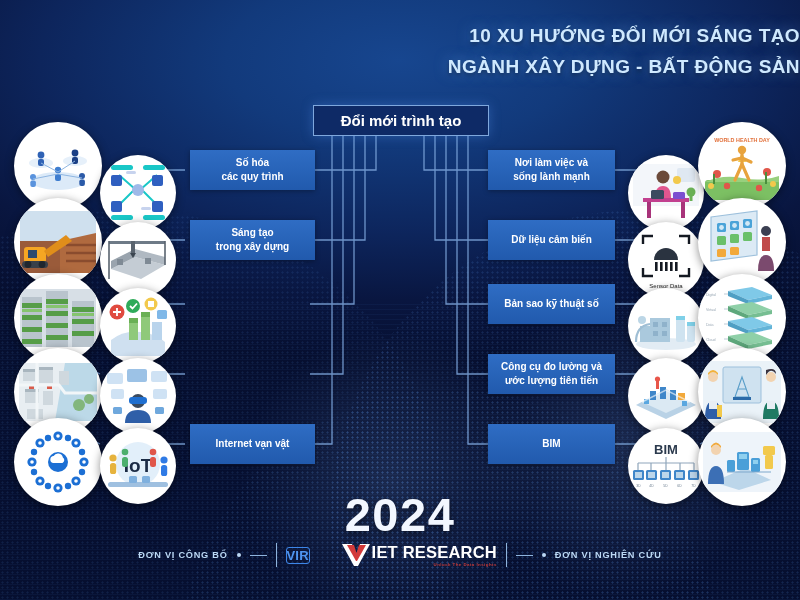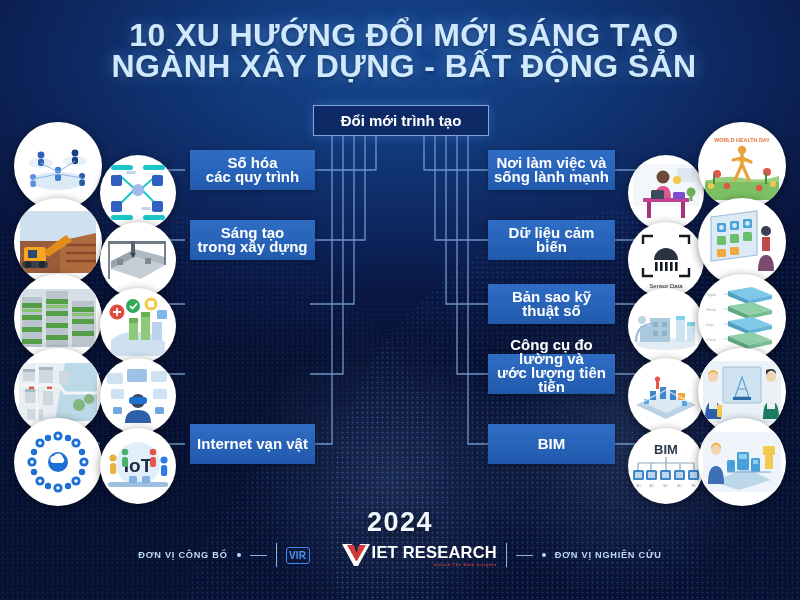--- a/index.html
+++ b/index.html
@@ -30,22 +30,22 @@
     opacity:.5;pointer-events:none;
   }
   .sheen{
     position:absolute;width:300px;height:300px;border-radius:50%;
     background:radial-gradient(circle, rgba(150,195,255,.14) 0%, rgba(150,195,255,0) 70%);
     pointer-events:none;
   }
 
   
   .title{
-    position:absolute;left:8px;right:0;top:20px;text-align:center;
-    color:#cfe9ff;font-weight:bold;font-size:32px;line-height:31px;
+    position:absolute;left:8px;right:0;top:20px;text-align:right;
+    color:#cfe9ff;font-weight:bold;font-size:19px;line-height:31px;
     letter-spacing:.4px;text-transform:uppercase;
     text-shadow:0 0 14px rgba(110,175,255,.55),0 2px 4px rgba(0,0,0,.5);
     white-space:pre-line;
   }
 
   
   .center-node{
     position:absolute;left:313px;top:105px;width:174px;height:29px;
     border:1.5px solid #7fa8dd;background:#0e2a66;
     display:flex;align-items:center;justify-content:center;
@@ -54,54 +54,53 @@
   }
 
   
   svg.wires{position:absolute;left:0;top:0;width:800px;height:600px;pointer-events:none;}
 
   
   .label-box{
     position:absolute;height:40px;width:125px;
     background:linear-gradient(180deg,#2f6dc4 0%,#215aad 100%);
     display:flex;align-items:center;justify-content:center;text-align:center;
-    color:#fff;font-size:15px;font-weight:bold;line-height:14px;
+    color:#fff;font-size:10px;font-weight:bold;line-height:14px;
     box-shadow:0 1px 5px rgba(0,0,0,.35);
     white-space:pre-line;padding:0 5px;box-sizing:border-box;
   }
 
   
   .bubble{
     position:absolute;border-radius:50%;background:#fff;overflow:hidden;
     box-shadow:0 2px 10px rgba(0,0,0,.45);
     display:flex;align-items:center;justify-content:center;
   }
   .bubble svg{display:block;}
 
   
   .year{
     position:absolute;left:0;right:0;top:487px;text-align:center;
-    color:#f2f7ff;font-size:27px;font-weight:bold;letter-spacing:1.5px;
+    color:#f2f7ff;font-size:47px;font-weight:bold;letter-spacing:1.5px;
     text-shadow:0 2px 6px rgba(0,0,0,.5);
-    margin-top:20px;
   }
 
   
   .footer{
     position:absolute;left:0;right:0;top:538px;height:34px;
     display:flex;align-items:center;justify-content:center;gap:9px;
   }
   .f-text{color:#bcd9f5;font-size:9.2px;font-weight:bold;letter-spacing:.75px;}
   .f-dot{width:4px;height:4px;border-radius:50%;background:#bcd9f5;}
   .f-line{width:17px;height:1px;background:#8fb4dc;}
   .f-bar{width:1px;height:24px;background:#8fb4dc;}
   .vir-badge{
     width:22px;height:15px;border:1.4px solid #3d86e8;border-radius:3px;
     display:flex;align-items:center;justify-content:center;
-    color:#4f95f0;font-size:10px;font-weight:bold;letter-spacing:.2px;text-align:center;
+    color:#4f95f0;font-size:13px;font-weight:bold;letter-spacing:.2px;text-align:center;
   }
   .bdt{display:flex;flex-direction:column;justify-content:center;}
   .bdt-main{color:#2f7ae5;font-size:17px;font-weight:bold;letter-spacing:.3px;line-height:17px;}
   .bdt-sub{color:#2a5fa8;font-size:3.9px;font-weight:bold;letter-spacing:.5px;margin-top:1px;}
   .vr{display:flex;align-items:center;gap:1px;}
   .vr-txt{display:flex;flex-direction:column;}
   .vr-main{color:#ffffff;font-size:16.5px;font-weight:bold;letter-spacing:.2px;line-height:17px;}
   .vr-sub{color:#c63b3b;font-size:4.4px;font-weight:bold;letter-spacing:.45px;text-align:right;margin-top:1px;}
 </style>
 </head>
@@ -171,21 +170,21 @@
   <div class="label-box" style="left:190px;top:424px;">
     <span>Internet vạn vật</span></div>
 
   <div class="label-box" style="left:488px;top:150px;width:127px;">
     <span>Nơi làm việc và
 sống lành mạnh</span></div>
   <div class="label-box" style="left:488px;top:220px;width:127px;">
     <span>Dữ liệu cảm biến</span></div>
   <div class="label-box" style="left:488px;top:284px;width:127px;">
     <span>Bản sao kỹ thuật số</span></div>
-  <div class="label-box" style="left:488px;top:354px;width:127px;align-items:flex-end;">
+  <div class="label-box" style="left:488px;top:354px;width:127px;">
     <span>Công cụ đo lường và
 ước lượng tiên tiến</span></div>
   <div class="label-box" style="left:488px;top:424px;width:127px;">
     <span>BIM</span></div>
 
   <div class="bubble" style="left:14px;top:122px;width:88px;height:88px;">
     <svg width="74" height="74" viewBox="0 0 74 74">
       <ellipse cx="37" cy="52" rx="27" ry="9" fill="#dceaf8"></ellipse>
       <ellipse cx="20" cy="34" rx="12" ry="5" fill="#e6f0fa"></ellipse>
       <ellipse cx="54" cy="32" rx="12" ry="5" fill="#e6f0fa"></ellipse>

